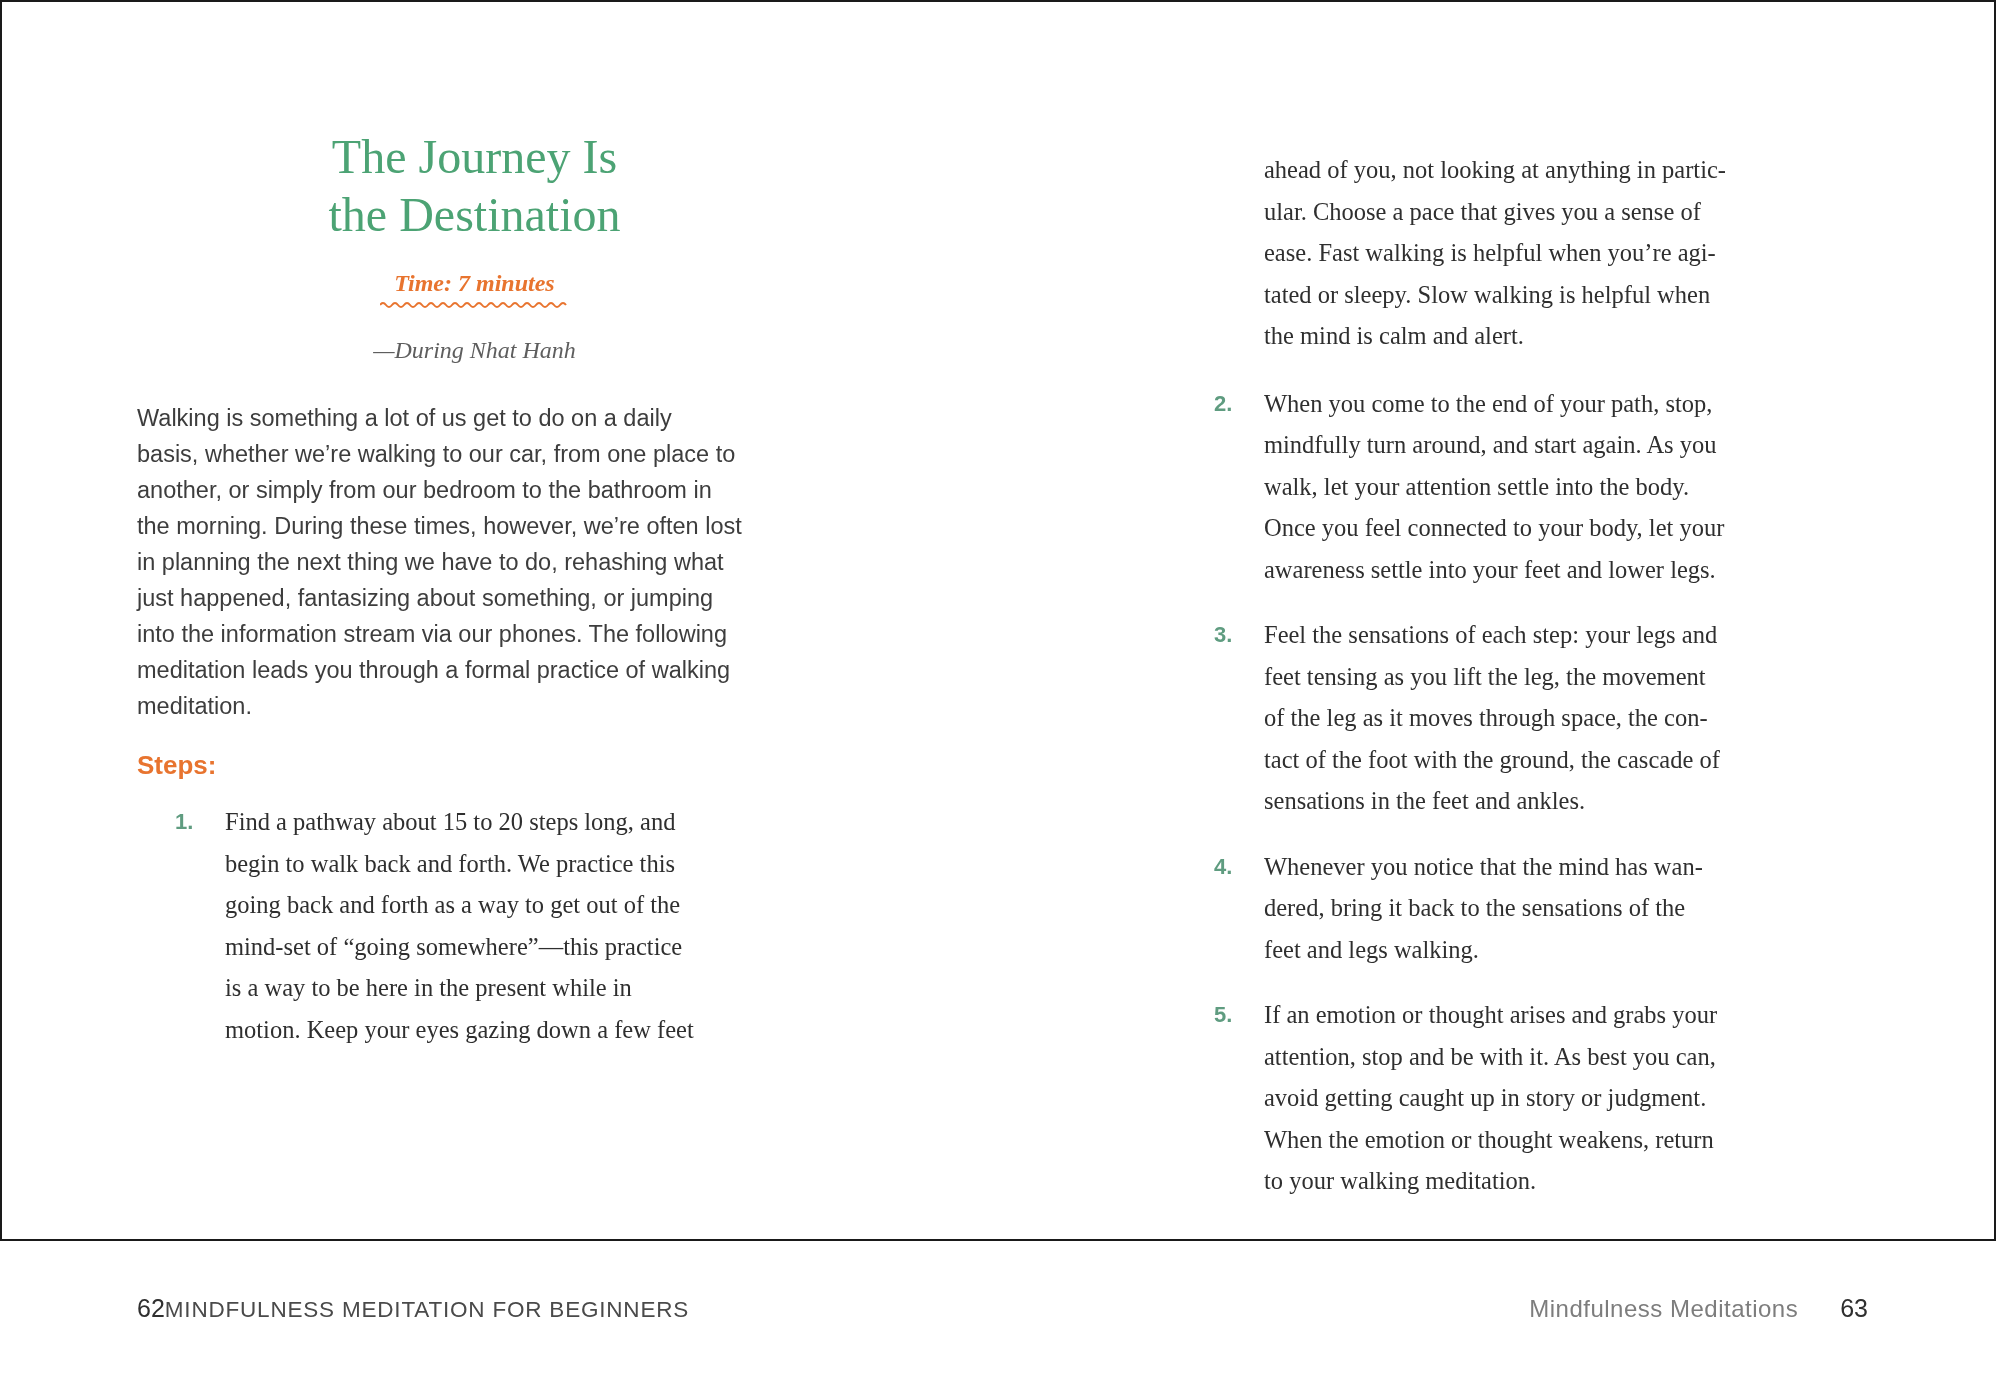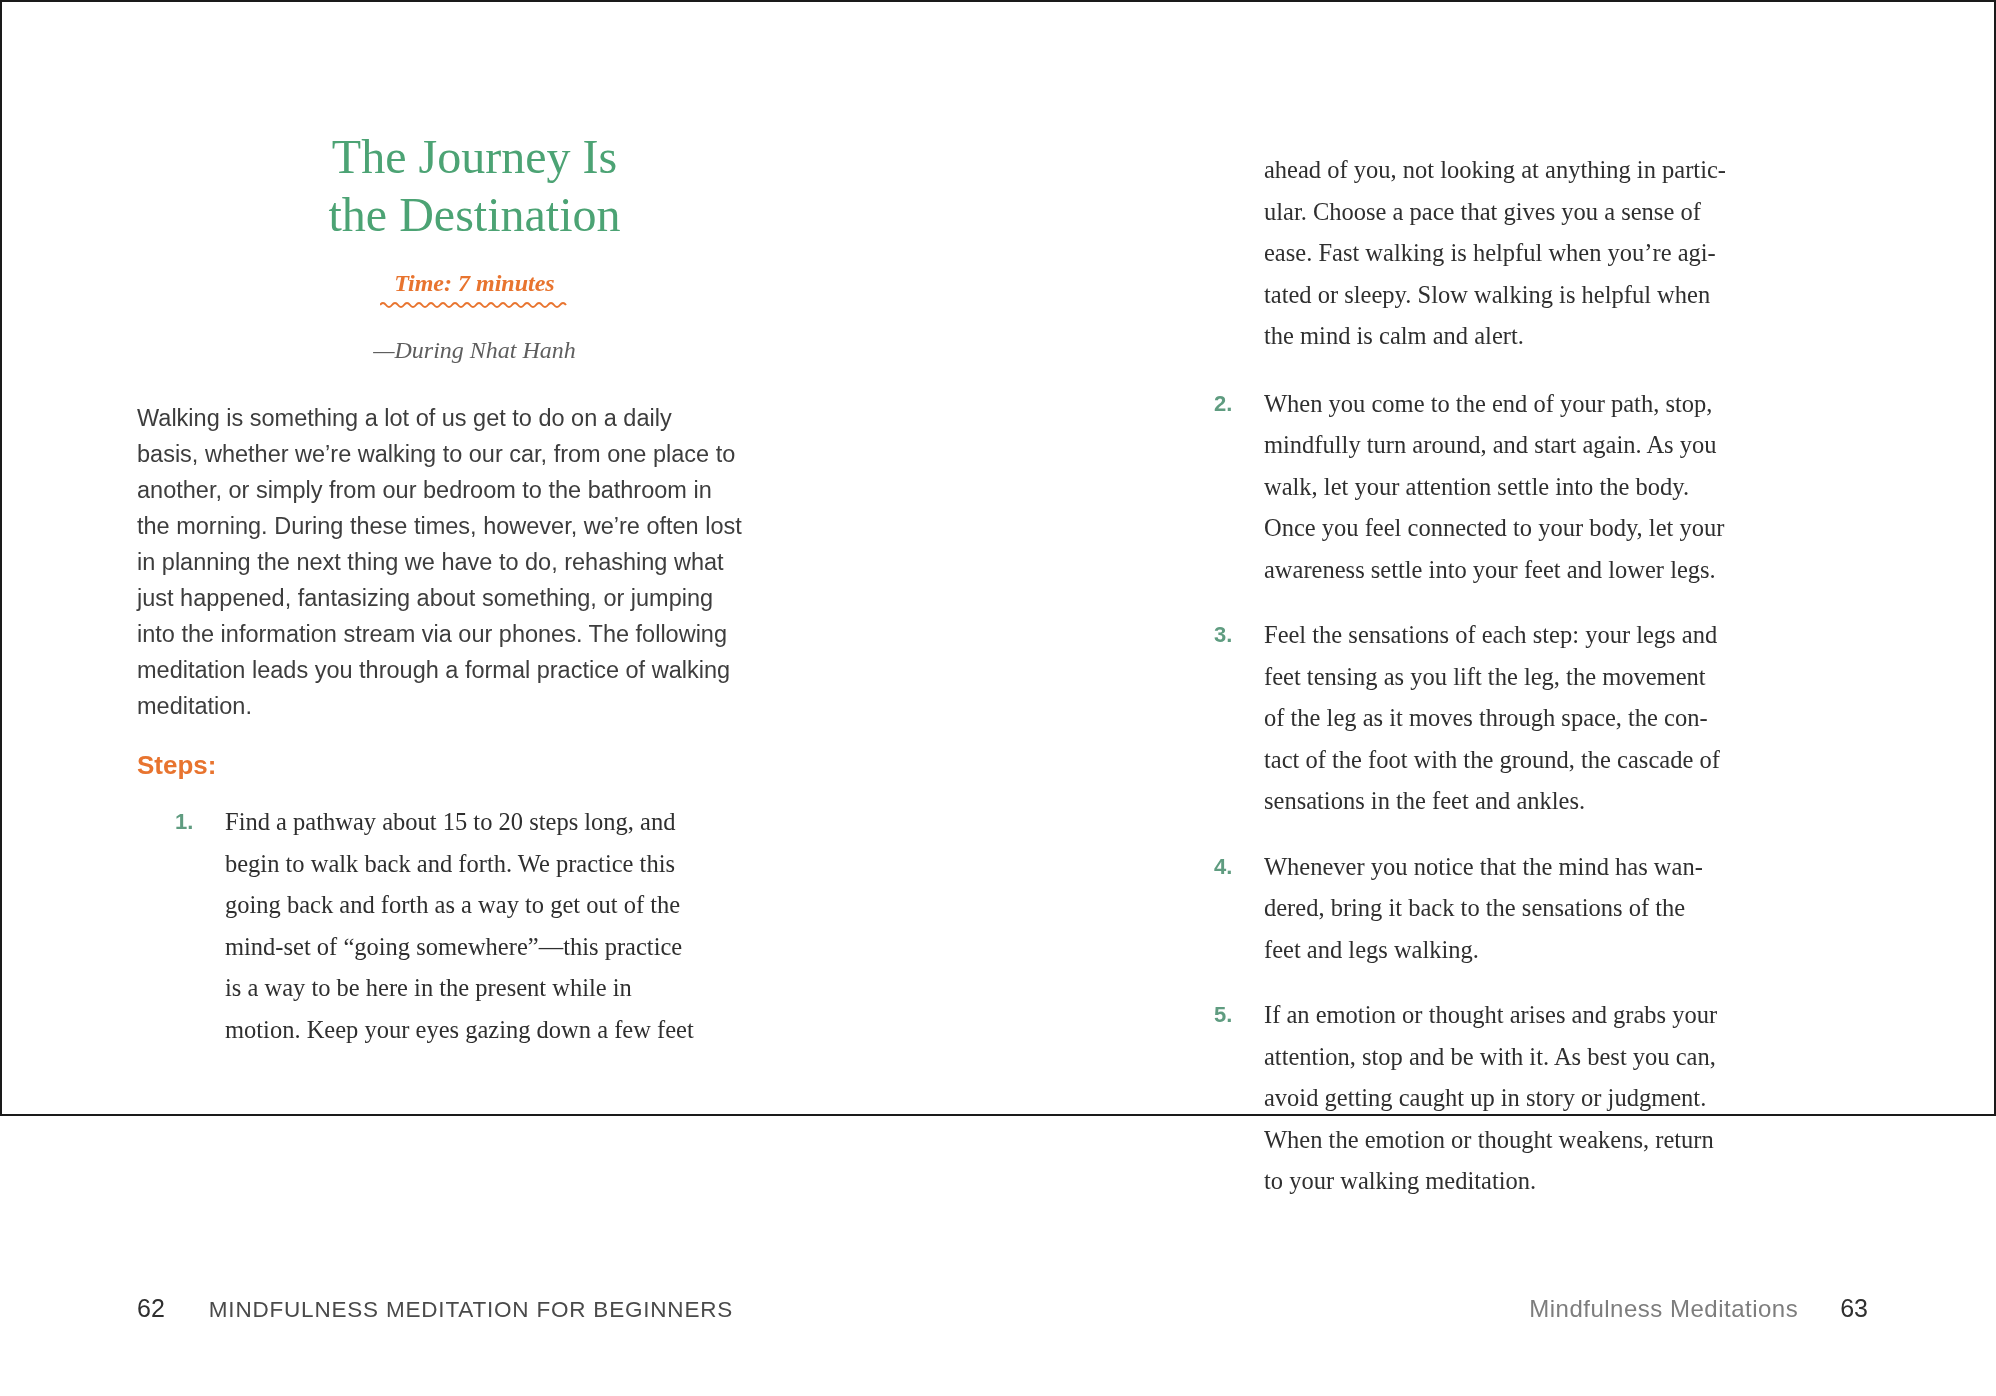--- a/index.html
+++ b/index.html
@@ -4,21 +4,21 @@
 <style>
   * { margin: 0; padding: 0; box-sizing: border-box; }
   html, body {
     width: 1996px; height: 1396px;
     background: #ffffff;
     font-family: "Liberation Sans", sans-serif;
     overflow: hidden;
   }
   .book {
     position: relative;
-    width: 1996px; height: 1116px;
+    width: 1996px; height: 1241px;
     background: #ffffff;
     border: 2px solid #1a1a1a;
   }
   .page-col { position: absolute; }
   .left-col { left: 135px; top: 126px; width: 675px; }
   .right-col { left: 1212px; top: 147px; width: 640px; }
 
   .meditation-title {
     font-family: "Liberation Serif", serif;
     font-weight: 500;
@@ -92,21 +92,21 @@
     white-space: pre-line;
   }
   .continuation { margin-left: 50px; margin-bottom: 26px; }
 
   .footer {
     position: absolute;
     top: 1292px;
     display: flex;
     align-items: baseline;
   }
-  .footer-left { left: 135px; gap: 44px; }
+  .footer-left { left: 135px; }
   .footer-right { right: 126px; gap: 42px; }
   .footer-page-num {
     font-family: "Liberation Sans", sans-serif;
     font-size: 25px;
     color: #2f2f2f;
   }
   .footer-book-title {
     font-family: "Liberation Sans", sans-serif;
     font-size: 22.5px;
     letter-spacing: 0.8px;

